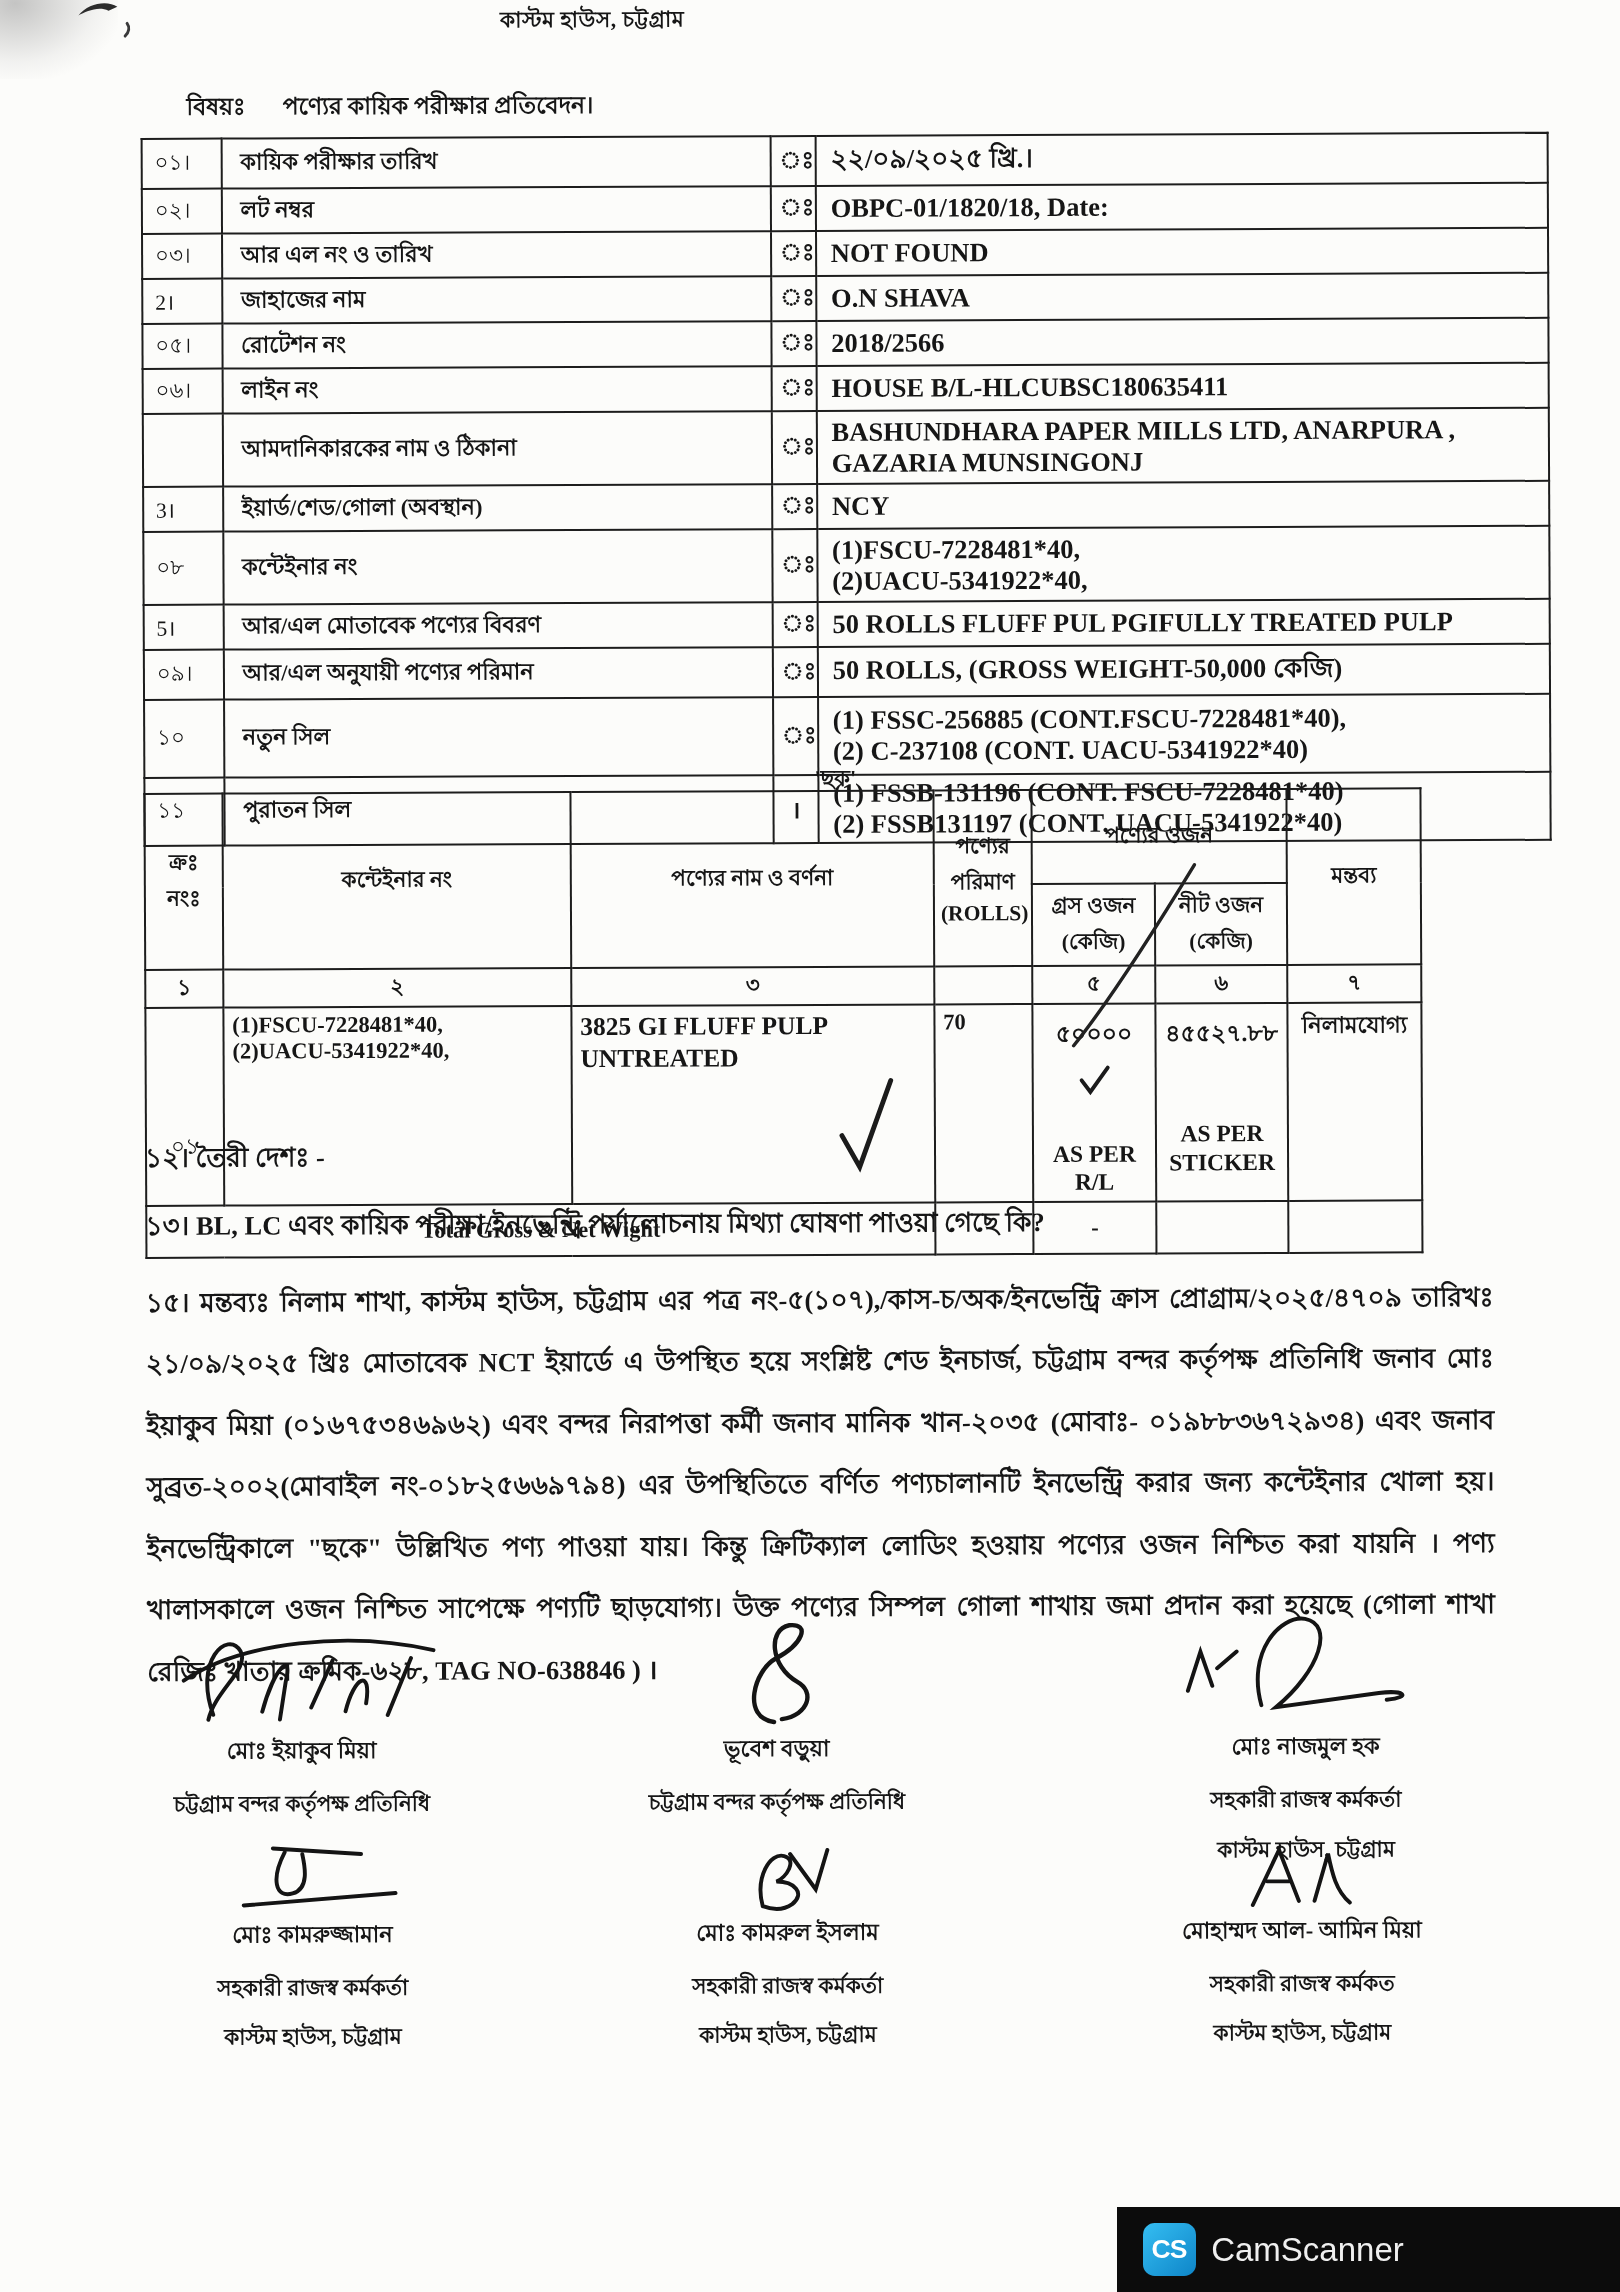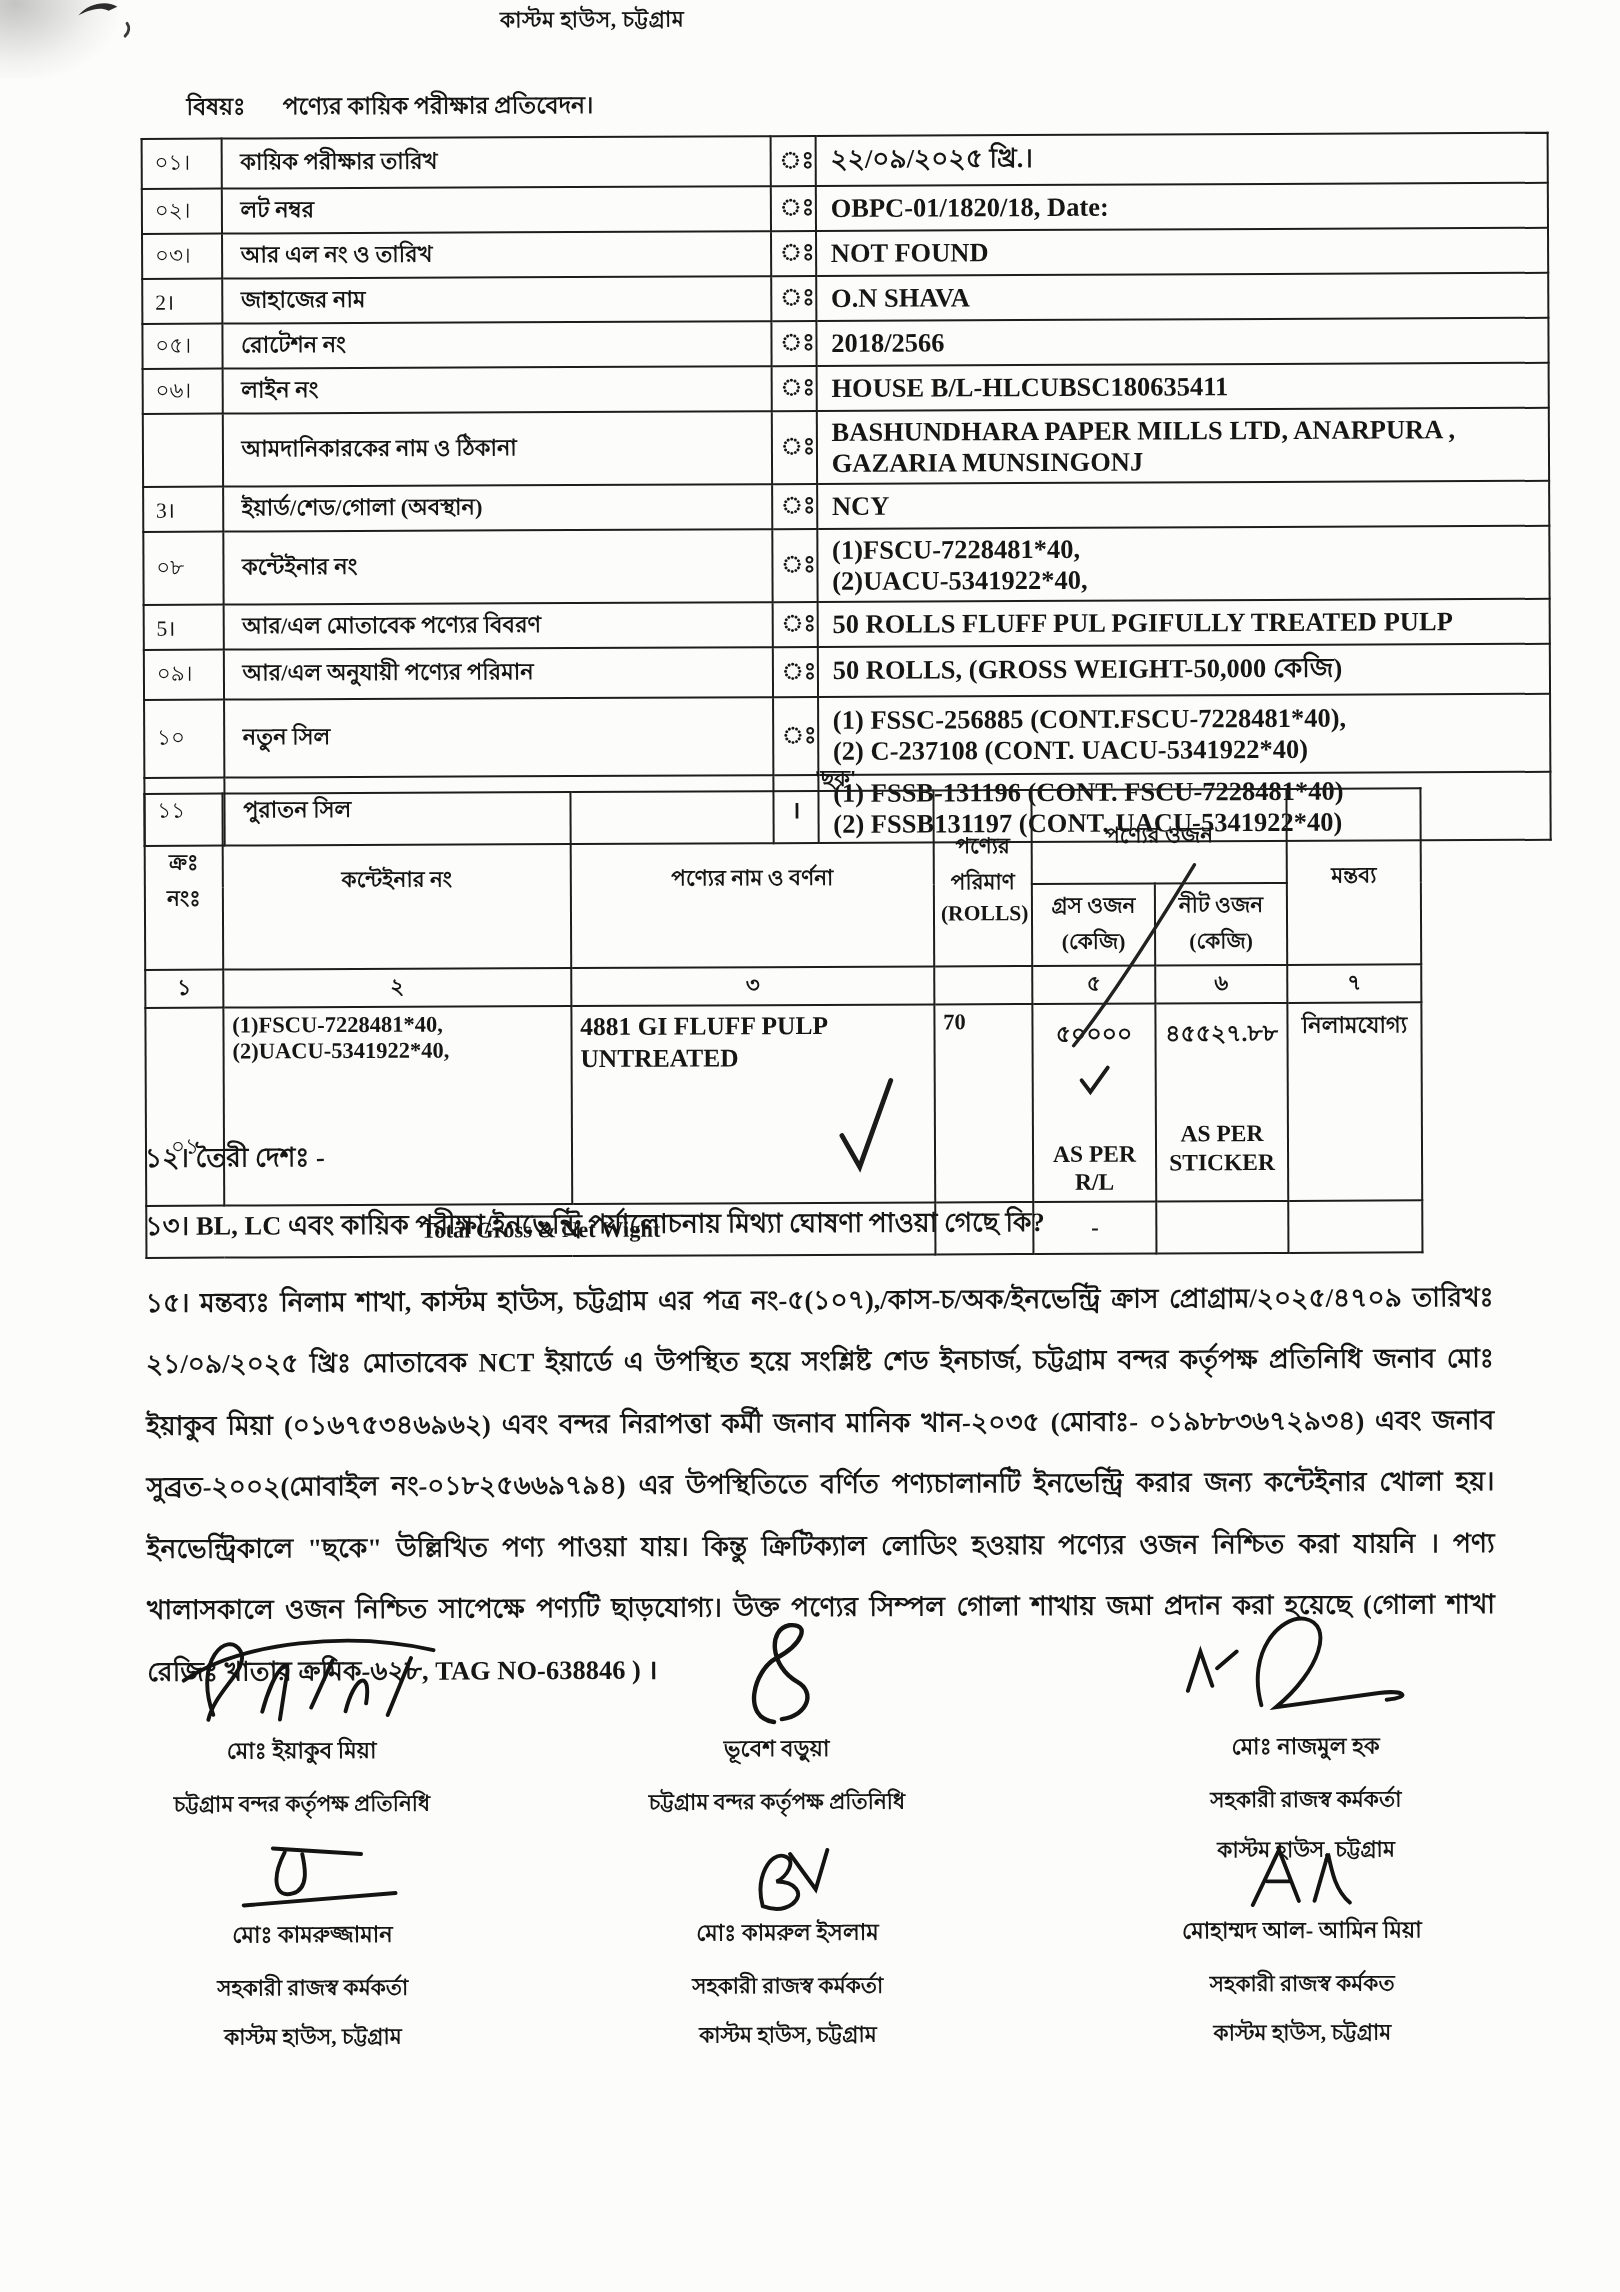--- a/index.html
+++ b/index.html
@@ -212,21 +212,21 @@
           <td></td>
           <td>৫</td>
           <td>৬</td>
           <td>৭</td>
         </tr>
         <tr>
           <td class="cell-w" style="vertical-align:bottom;padding-bottom:39px;font-size:21.6px;">০১</td>
           <td class="cell-container pre">(1)FSCU-7228481*40,
 (2)UACU-5341922*40,</td>
           <td class="cell-name">
-            <span class="name-text">4881 GI FLUFF PULP UNTREATED</span>
+            <span class="name-text">3825 GI FLUFF PULP UNTREATED</span>
             <svg class="name-check" width="61" height="98" viewBox="0 0 62 100">
               <path d="M6,62 L24,94 L56,6" stroke="#1b1b1b" stroke-width="5" fill="none" stroke-linecap="round"></path>
             </svg>
           </td>
           <td class="cell-rolls">70</td>
           <td class="cell-w">
             <div class="w-num">৫০০০০</div>
             <svg class="gross-check" width="33" height="31" viewBox="0 0 34 32">
               <path d="M4,16 L13,28 L31,3" stroke="#1b1b1b" stroke-width="4" fill="none" stroke-linecap="round"></path>
             </svg>
@@ -308,14 +308,18 @@
           <path d="M25,66 L52,10 L72,62 M40,42 L64,42 M88,62 L102,14 C106,34 110,52 124,64" stroke="#141414" stroke-width="4" fill="none" stroke-linecap="round"></path>
         </svg>
         <div class="sig-name">মোহাম্মদ আল- আমিন মিয়া</div>
         <div class="sig-role">সহকারী রাজস্ব কর্মকত</div>
         <div class="sig-org">কাস্টম হাউস, চট্টগ্রাম</div>
       </div>
 
     </div>
   </div>
 
+  <div class="footer-bar">
+    <div class="cs-badge">CS</div>
+    <div class="brand">CamScanner</div>
+  </div>
 </div>
 
 
 </body></html>

